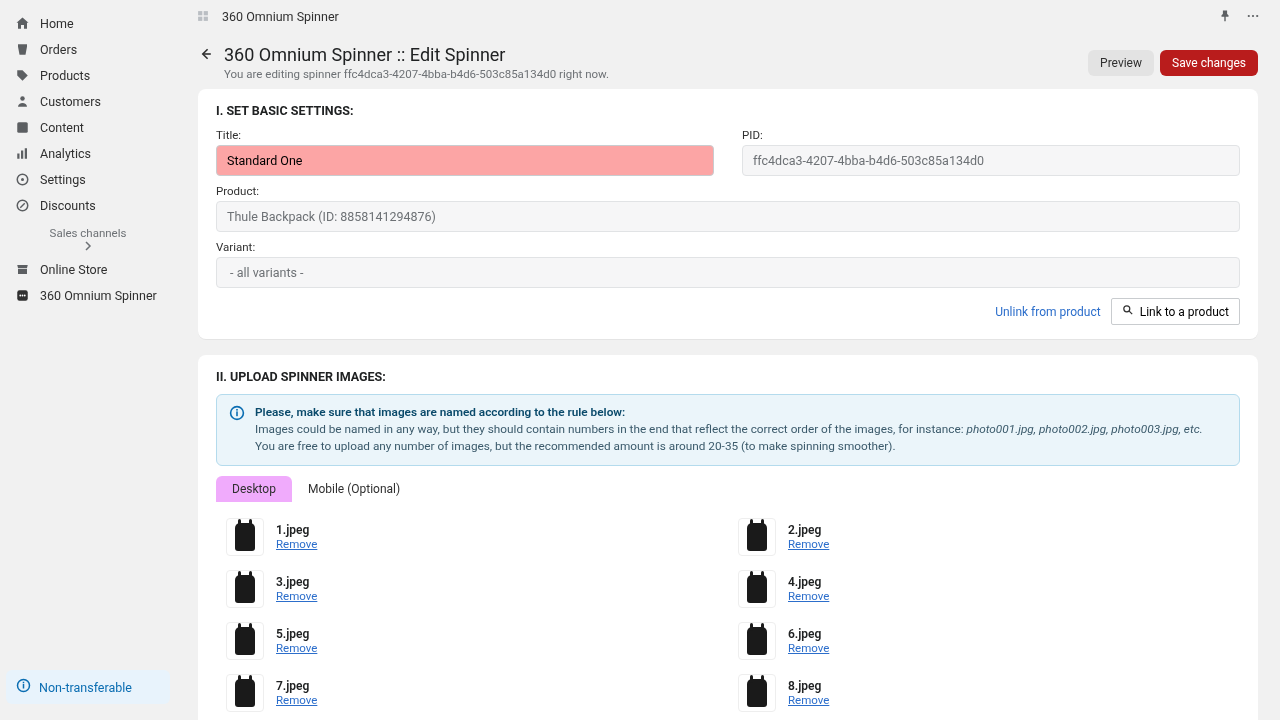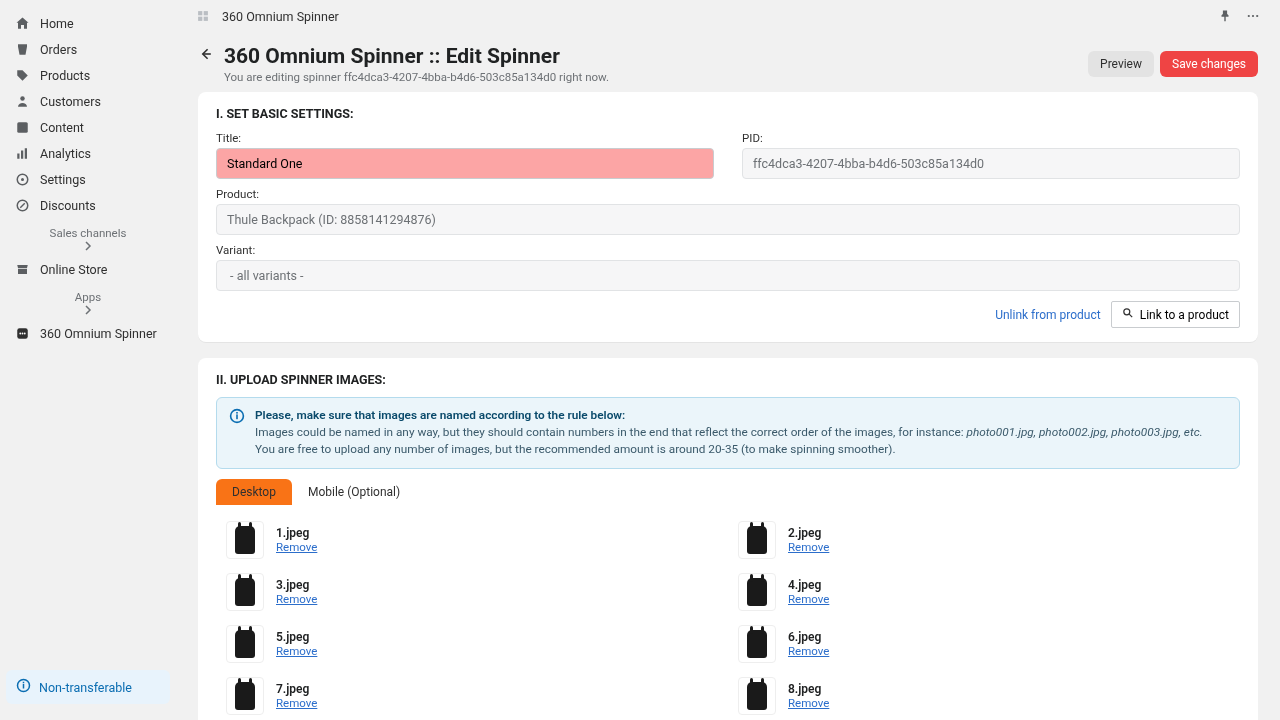--- a/index.html
+++ b/index.html
@@ -15,43 +15,43 @@
   .nontrans { margin: 6px; background: #e8f3fc; border-radius: 6px; padding: 8px 10px; display: flex; align-items: center; gap: 8px; font-size: 12.5px; color: #0a6db2; }
   .main { flex: 1; display: flex; flex-direction: column; overflow: hidden; }
   .topbar { display: flex; align-items: center; padding: 0 18px; height: 32px; gap: 10px; }
   .topbar .grow { flex: 1; }
   .topbar .bc { font-size: 12.5px; color: #303030; }
   .icon-btn { width: 18px; height: 18px; display: inline-flex; align-items: center; justify-content: center; color: #5c5f62; }
   .content { flex: 1; overflow-y: auto; padding: 0 22px 14px; }
   .page-hdr { display: flex; align-items: center; padding: 12px 0 8px; gap: 10px; }
   .title-wrap { flex: 1; display: flex; align-items: flex-start; gap: 10px; }
   .back-btn { padding-top: 2px; }
-  .page-title { font-size: 21px; font-weight: 700; }
+  .page-title { font-size: 18px; font-weight: 400; }
   .page-sub { font-size: 11.5px; color: #6d7175; margin-top: 2px; }
   .hdr-actions { display: flex; gap: 6px; }
   .btn { font-size: 12px; padding: 6px 12px; border-radius: 6px; border: none; cursor: pointer; }
   .btn-sec { background: #e3e3e3; color: #303030; }
-  .btn-prim { background: #ef4444; color: #fff; }
+  .btn-prim { background: #b91c1c; color: #fff; }
   .card { background: #fff; border-radius: 8px; padding: 14px 18px; margin-bottom: 16px; box-shadow: 0 1px 0 rgba(0,0,0,.05); }
   .card h3 { font-size: 12.5px; font-weight: 700; margin-bottom: 10px; }
   .form-row { display: flex; gap: 28px; margin-bottom: 8px; }
   .form-col { flex: 1; display: flex; flex-direction: column; }
   .label { font-size: 11.5px; color: #303030; margin-bottom: 3px; }
   .input { font-size: 12.5px; padding: 7px 10px; border: 1px solid #c9cccf; border-radius: 4px; background: #fca5a5; }
   .input[readonly] { background: #f6f6f7; border-color: #e1e3e5; color: #6d7175; }
   .card-ft { display: flex; justify-content: flex-end; align-items: center; gap: 10px; margin-top: 10px; }
   .link { color: #2c6ecb; text-decoration: underline; font-size: 12px; cursor: pointer; }
   .btn-outline { font-size: 12px; padding: 5px 10px; border: 1px solid #c9cccf; border-radius: 2px; background: #fff; display: inline-flex; align-items: center; gap: 6px; }
   .info-banner { background: #ebf5fa; border: 1px solid #b4dbed; border-radius: 6px; padding: 10px 12px; display: flex; gap: 10px; color: #0a4a6b; font-size: 11.8px; margin-bottom: 10px; }
   .info-banner .info-title { font-weight: 600; margin-bottom: 2px; }
   .info-banner .info-body { color: #3b5a6b; line-height: 1.45; }
   .info-banner em { font-style: italic; }
   .tabs { display: flex; margin-bottom: 0; }
   .tab { padding: 6px 16px; font-size: 12px; color: #303030; border-top-left-radius: 6px; border-top-right-radius: 6px; cursor: pointer; }
-  .tab.active { background: #f97316; }
+  .tab.active { background: #f0abfc; }
   .img-panel { background: #fff; border-radius: 0 6px 6px 6px; padding: 14px 10px; }
   .img-grid { display: grid; grid-template-columns: 1fr 1fr; gap: 10px 20px; margin-bottom: 12px; }
   .img-item { display: flex; align-items: center; gap: 12px; padding: 2px 0; }
   .thumb { width: 38px; height: 38px; background: #fff; border: 1px solid #eee; border-radius: 4px; display: flex; align-items: center; justify-content: center; }
   .bp { width: 20px; height: 28px; background: #1a1a1a; border-radius: 5px 5px 3px 3px; position: relative; }
   .bp:before, .bp:after { content:""; position:absolute; top:-4px; width:3px; height:8px; background:#1a1a1a; border-radius:2px; }
   .bp:before { left:3px; } .bp:after { right:3px; }
   .img-meta .fn { font-size: 12px; font-weight: 600; }
   .img-meta .rm { font-size: 11.5px; color: #2c6ecb; text-decoration: underline; cursor: pointer; }
 </style>
@@ -139,26 +139,20 @@
     </div>
     <div class="nav-item">
       <span class="nav-icon">
           <svg viewBox="0 0 20 20">
             <path d="M3 4h14l-1 4H4zM4 9h12v7H4z"></path>
           </svg>
         </span>
       <span>Online Store</span>
     </div>
 
-    <div class="section-header">
-      <span>Apps</span>
-      <span><svg class="chev" viewBox="0 0 10 10">
-            <path d="M3 1l4 4-4 4" fill="none" stroke="#6d7175" stroke-width="1.5"></path>
-          </svg></span>
-    </div>
     <div class="nav-item">
       <span class="nav-icon">
           <svg viewBox="0 0 20 20">
             <rect x="3" y="3" width="14" height="14" rx="3" fill="#303030"></rect>
             <circle cx="7" cy="10" r="1.2" fill="#fff"></circle>
             <circle cx="10" cy="10" r="1.2" fill="#fff"></circle>
             <circle cx="13" cy="10" r="1.2" fill="#fff"></circle>
           </svg>
         </span>
       <span>360 Omnium Spinner</span>

